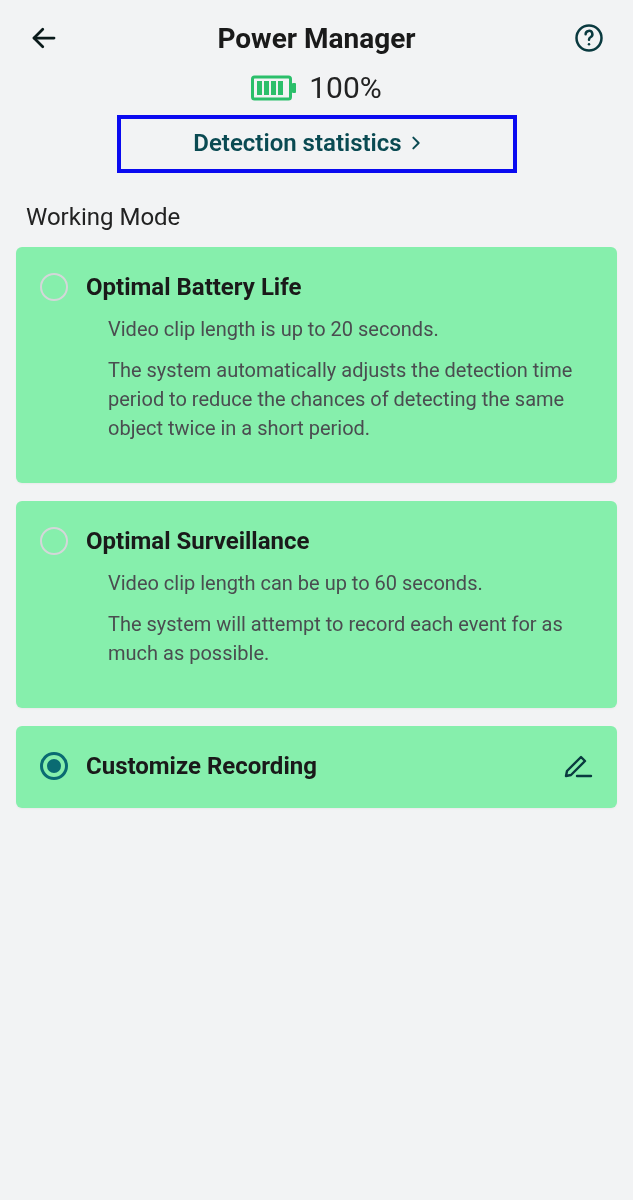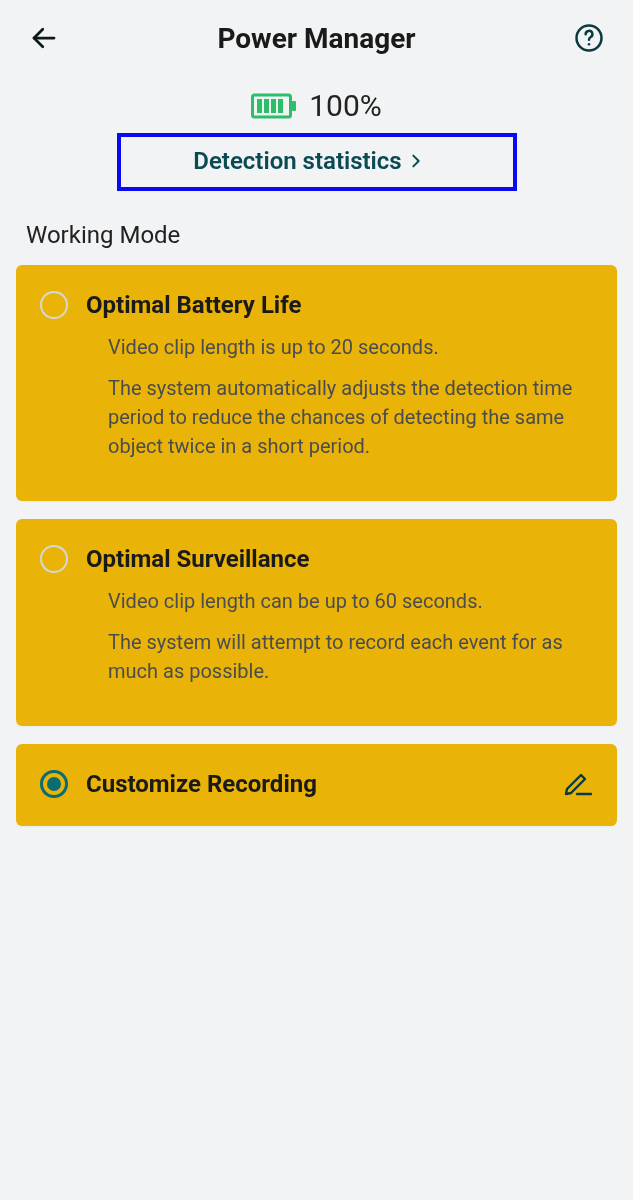--- a/index.html
+++ b/index.html
@@ -22,21 +22,20 @@
     font-weight: 700;
     text-align: center;
     flex: 1;
   }
   .icon-btn { width: 40px; height: 40px; display:flex; align-items:center; justify-content:center; }
   .battery-row {
     display:flex;
     align-items:center;
     justify-content:center;
     gap: 12px;
-    margin-top: 18px;
   }
   .battery-pct { font-size: 30px; color:#222; }
   .det-link-wrap {
     margin: 10px auto 0 auto;
     width: 400px;
     border: 4px solid #0a0af0;
     padding: 10px 16px 12px 0;
     display:flex;
     align-items:center;
     justify-content:center;
@@ -46,21 +45,21 @@
     color:#0a4a52;
     font-size:24px;
     font-weight:600;
   }
   .section-label {
     font-size: 24px;
     color:#222;
     margin: 30px 12px 16px 26px;
   }
   .card {
-    background:#eab308;
+    background:#86efac;
     margin: 0 16px 18px 16px;
     border-radius: 6px;
     padding: 26px 24px 28px 24px;
     box-shadow: 0 1px 2px rgba(0,0,0,0.04);
     position:relative;
   }
   .card-head {
     display:flex;
     align-items:center;
     gap:18px;

